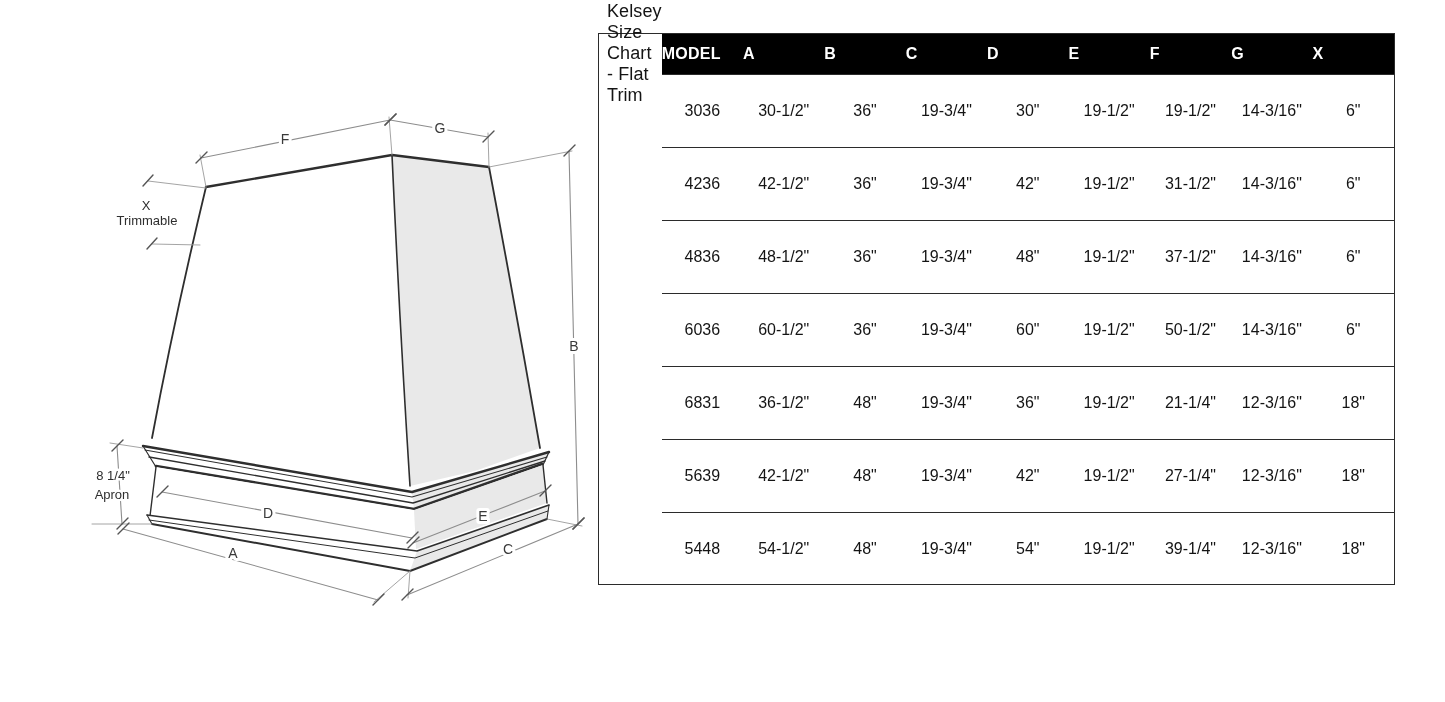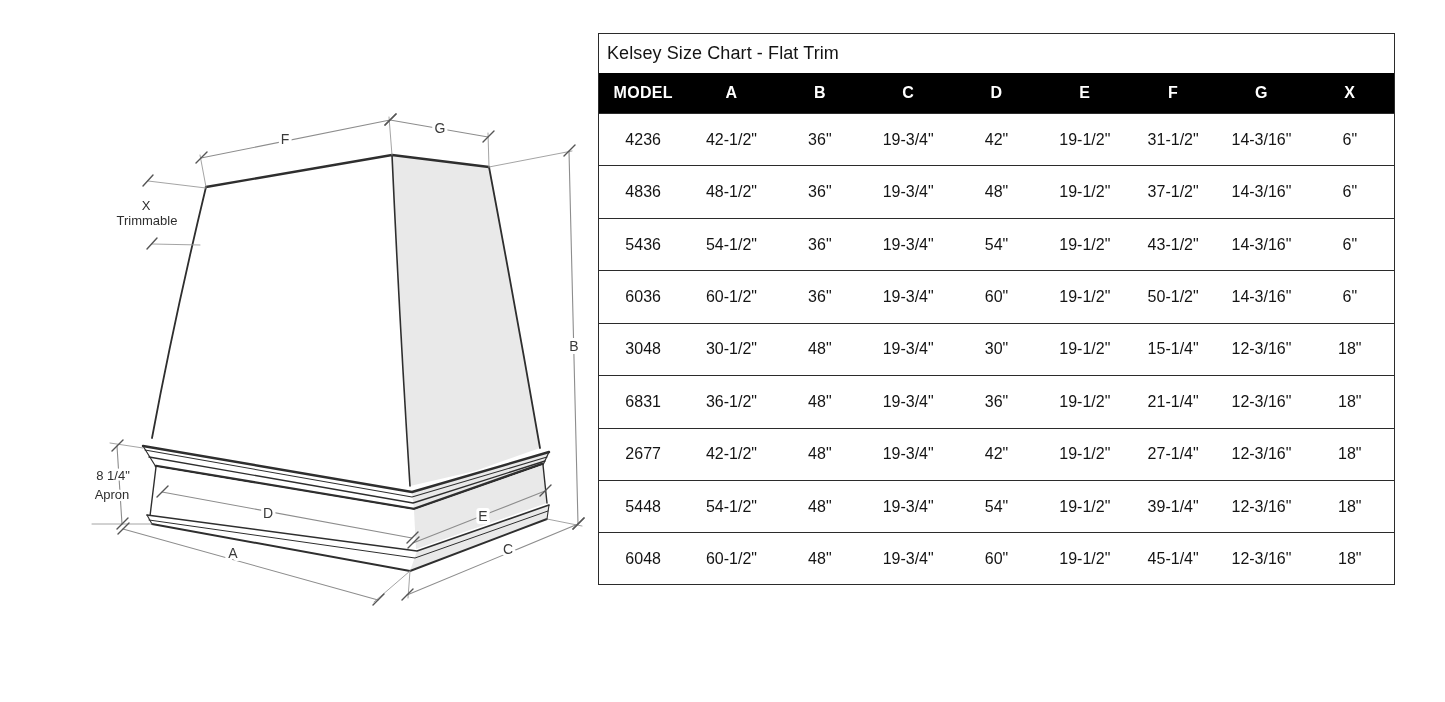--- a/index.html
+++ b/index.html
@@ -14,28 +14,28 @@
   .ext{fill:none;stroke:#9a9a9a;stroke-width:0.9;stroke-linecap:round;}
   .tick{fill:none;stroke:#555;stroke-width:1.4;stroke-linecap:round;}
   .dimlabel{font-family:"Liberation Sans",sans-serif;font-size:14px;fill:#3a3a3a;
             paint-order:stroke;stroke:#ffffff;stroke-width:6px;stroke-linejoin:round;}
   .smalllabel{font-family:"Liberation Sans",sans-serif;font-size:13px;fill:#2e2e2e;
             paint-order:stroke;stroke:#ffffff;stroke-width:5px;stroke-linejoin:round;}
 
   
   .chart-card{position:absolute;left:598px;top:33px;width:797px;height:552px;
               border:1.5px solid #2b2b2b;box-sizing:border-box;background:#fff;
-              display:flex;flex-direction:column;}
+              display:flex;flex-direction:row;}
   .chart-title{height:39px;flex:0 0 39px;display:flex;align-items:center;
                padding-left:8px;font-size:18px;font-weight:500;color:#141414;
                letter-spacing:0.1px;}
   table.size-table{flex:1 1 auto;width:100%;border-collapse:collapse;
                    table-layout:fixed;}
   table.size-table th{background:#000;color:#fff;font-size:16px;font-weight:700;
-                   text-align:center;height:40px;letter-spacing:0.3px;padding:0;}
+                   text-align:left;height:40px;letter-spacing:0.3px;padding:0;}
   table.size-table td{text-align:center;font-size:16px;color:#141414;padding:0;
                    border-top:1.5px solid #2b2b2b;background:#fff;}
 </style>
 </head>
 <body>
 
 <div class="diagram-wrap">
   <svg viewBox="60 100 540 540">
 
     <path d="M392,155 L489,167 L540,448 L475,471 L410,486 Z" fill="#e9e9e9"></path>
@@ -123,20 +123,31 @@
           <th>C</th>
           <th>D</th>
           <th>E</th>
           <th>F</th>
           <th>G</th>
           <th>X</th>
         </tr>
     </thead>
     <tbody id="table-body">
         <tr>
+          <td>3036</td>
+          <td>30-1/2"</td>
+          <td>36"</td>
+          <td>19-3/4"</td>
+          <td>30"</td>
+          <td>19-1/2"</td>
+          <td>19-1/2"</td>
+          <td>14-3/16"</td>
+          <td>6"</td>
+        </tr>
+        <tr>
           <td>4236</td>
           <td>42-1/2"</td>
           <td>36"</td>
           <td>19-3/4"</td>
           <td>42"</td>
           <td>19-1/2"</td>
           <td>31-1/2"</td>
           <td>14-3/16"</td>
           <td>6"</td>
         </tr>
@@ -145,91 +156,58 @@
           <td>48-1/2"</td>
           <td>36"</td>
           <td>19-3/4"</td>
           <td>48"</td>
           <td>19-1/2"</td>
           <td>37-1/2"</td>
           <td>14-3/16"</td>
           <td>6"</td>
         </tr>
         <tr>
-          <td>5436</td>
-          <td>54-1/2"</td>
-          <td>36"</td>
-          <td>19-3/4"</td>
-          <td>54"</td>
-          <td>19-1/2"</td>
-          <td>43-1/2"</td>
-          <td>14-3/16"</td>
-          <td>6"</td>
-        </tr>
-        <tr>
           <td>6036</td>
           <td>60-1/2"</td>
           <td>36"</td>
           <td>19-3/4"</td>
           <td>60"</td>
           <td>19-1/2"</td>
           <td>50-1/2"</td>
           <td>14-3/16"</td>
           <td>6"</td>
-        </tr>
-        <tr>
-          <td>3048</td>
-          <td>30-1/2"</td>
-          <td>48"</td>
-          <td>19-3/4"</td>
-          <td>30"</td>
-          <td>19-1/2"</td>
-          <td>15-1/4"</td>
-          <td>12-3/16"</td>
-          <td>18"</td>
         </tr>
         <tr>
           <td>6831</td>
           <td>36-1/2"</td>
           <td>48"</td>
           <td>19-3/4"</td>
           <td>36"</td>
           <td>19-1/2"</td>
           <td>21-1/4"</td>
           <td>12-3/16"</td>
           <td>18"</td>
         </tr>
         <tr>
-          <td>2677</td>
+          <td>5639</td>
           <td>42-1/2"</td>
           <td>48"</td>
           <td>19-3/4"</td>
           <td>42"</td>
           <td>19-1/2"</td>
           <td>27-1/4"</td>
           <td>12-3/16"</td>
           <td>18"</td>
         </tr>
         <tr>
           <td>5448</td>
           <td>54-1/2"</td>
           <td>48"</td>
           <td>19-3/4"</td>
           <td>54"</td>
           <td>19-1/2"</td>
           <td>39-1/4"</td>
           <td>12-3/16"</td>
           <td>18"</td>
         </tr>
-        <tr>
-          <td>6048</td>
-          <td>60-1/2"</td>
-          <td>48"</td>
-          <td>19-3/4"</td>
-          <td>60"</td>
-          <td>19-1/2"</td>
-          <td>45-1/4"</td>
-          <td>12-3/16"</td>
-          <td>18"</td>
-        </tr>
       </tbody>
   </table>
 </div>
 
 </body></html>

